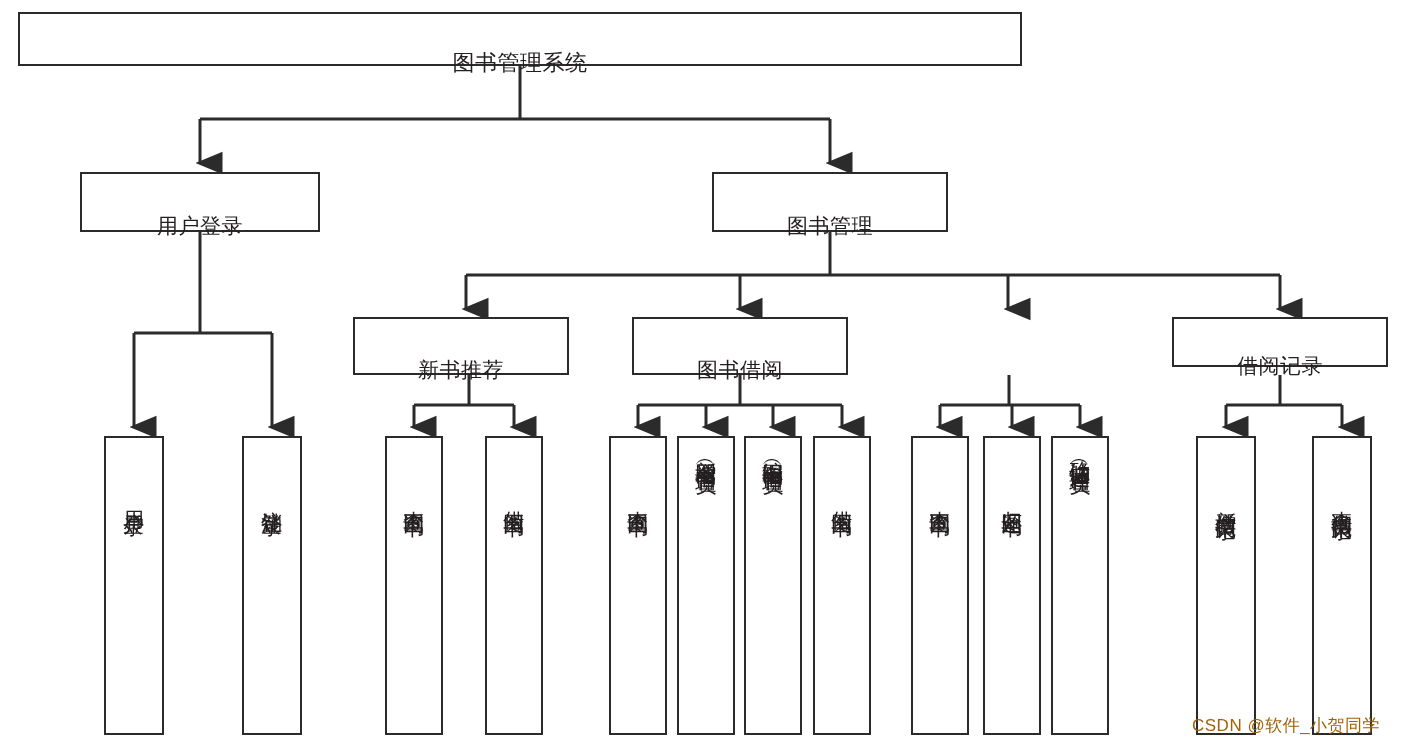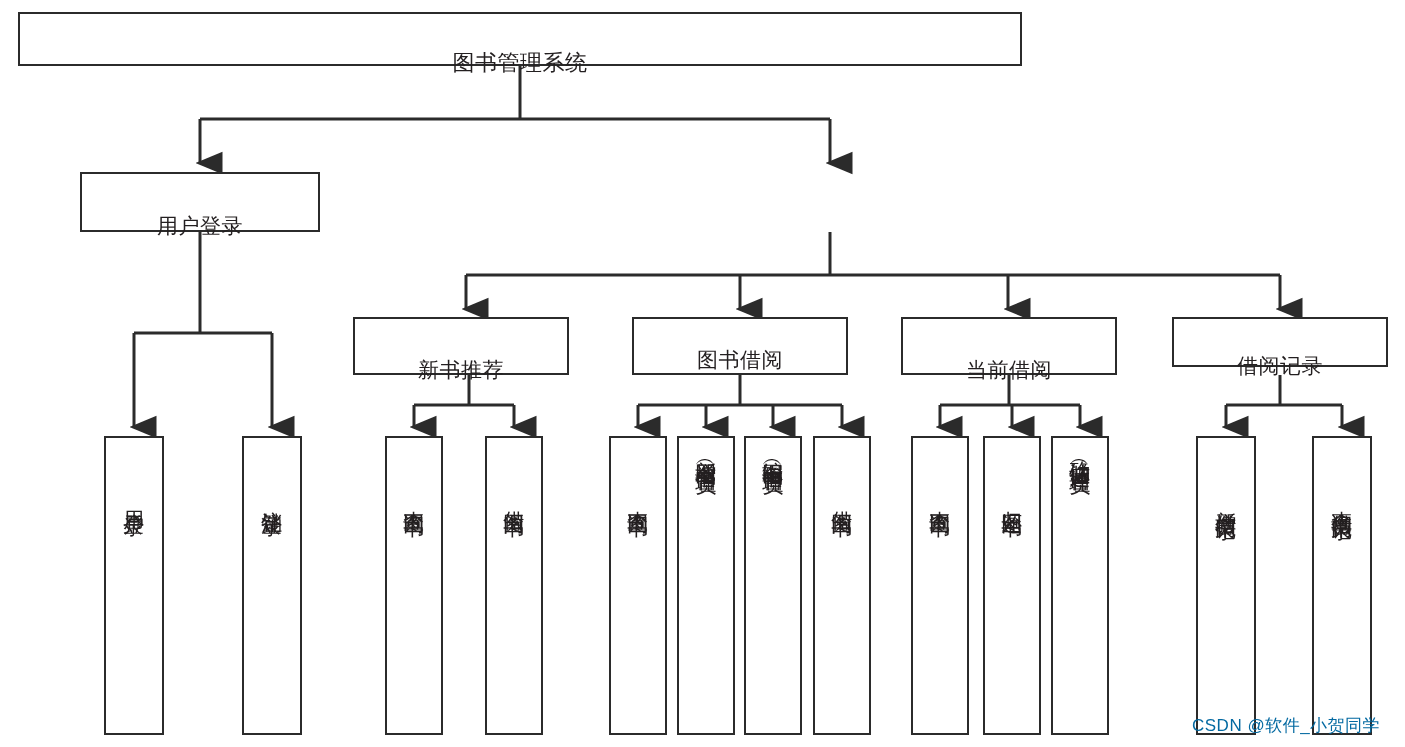--- a/index.html
+++ b/index.html
@@ -59,21 +59,21 @@
   }
   .node.v.mid .label{
     margin-top:56px;
   }
   .node.v.top .label{
     margin-top:6px;
   }
   .watermark{
     position:absolute;
     font-size:17px;
-    color:#0369a1;
+    color:#a16207;
     letter-spacing:0.5px;
     white-space:nowrap;
     user-select:none;
   }
 </style>
 </head>
 <body>
 
 <div id="canvas">
 
@@ -130,32 +130,32 @@
   </svg>
 
   <div class="node h root" style="left:18px;top:12px;width:1004px;height:54px;">
     <span class="label">图书管理系统</span>
   </div>
 
   <div class="node h" style="left:80px;top:172px;width:240px;height:60px;">
     <span class="label">用户登录</span>
   </div>
 
+  <div class="node h" style="left:712px;top:172px;width:236px;height:60px;">
+    <span class="label">图书管理</span>
+  </div>
 
   <div class="node h" style="left:353px;top:317px;width:216px;height:58px;">
     <span class="label">新书推荐</span>
   </div>
 
-  <div class="node h" style="left:632px;top:317px;width:216px;height:58px;align-items:flex-end;">
+  <div class="node h" style="left:632px;top:317px;width:216px;height:58px;">
     <span class="label">图书借阅</span>
   </div>
 
-  <div class="node h" style="left:901px;top:317px;width:216px;height:58px;">
-    <span class="label">当前借阅</span>
-  </div>
 
   <div class="node h" style="left:1172px;top:317px;width:216px;height:50px;">
     <span class="label">借阅记录</span>
   </div>
 
   <div class="node v mid" style="left:104px;top:436px;width:60px;height:299px;">
     <span class="label">用户登录</span>
   </div>
 
   <div class="node v mid" style="left:242px;top:436px;width:60px;height:299px;">

